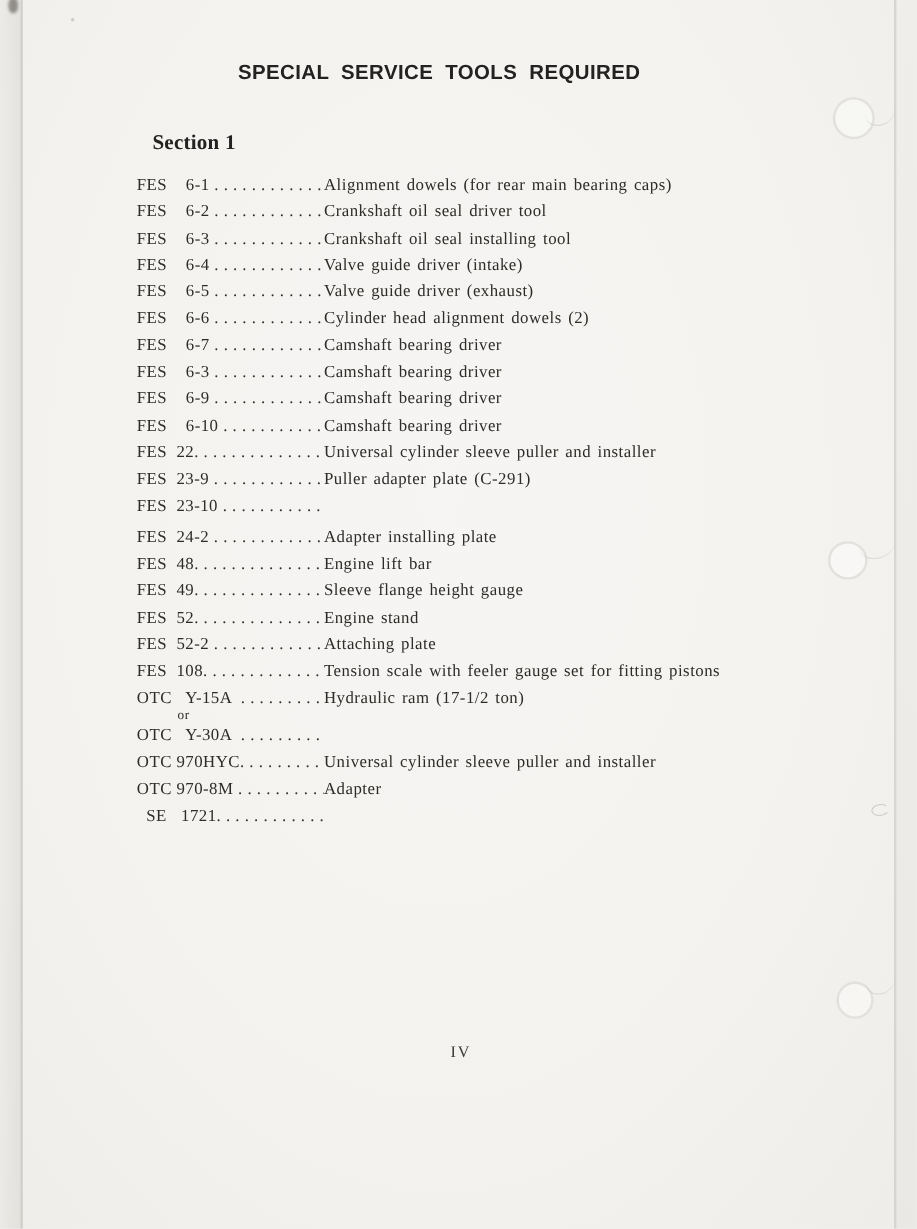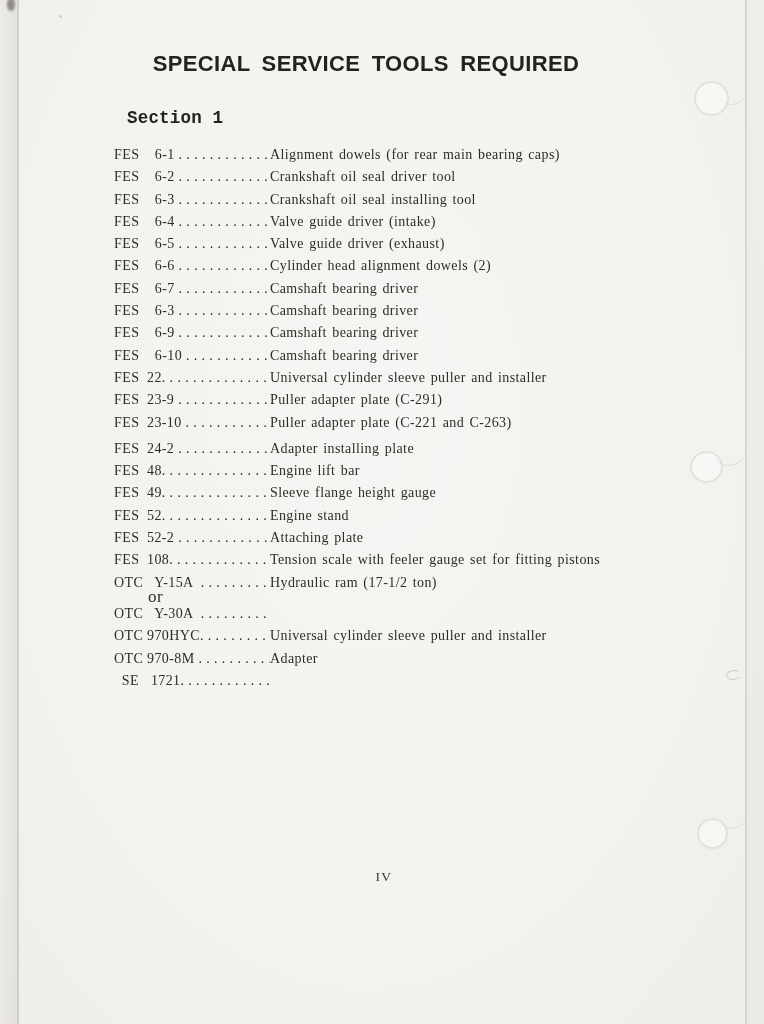--- a/index.html
+++ b/index.html
@@ -36,37 +36,37 @@
   .curl-mid-s  { left:716px; top:450px; width:30px; height:15px; }
   .curl-bot    { left:697px; top:818px; width:27px; height:27px; }
   .curl-bot-s  { left:722px; top:814px; width:24px; height:14px; }
   .ink-smudge  { position:absolute; left:726px; top:670px; width:13px; height:8px;
     border:1.5px solid rgba(170,167,161,.5); border-right-color:transparent;
     border-radius:50%; transform:rotate(-8deg); }
 
   
   #doc-title {
     position:absolute; left:0; top:51px; width:732px; text-align:center;
-    font-family:"Liberation Sans", sans-serif; font-weight:700; font-size:22px;
+    font-family:"Liberation Sans", sans-serif; font-weight:700; font-size:17px;
     letter-spacing:.35px; word-spacing:5px; color:#232220;
   }
   #section-heading {
     position:absolute; left:127px; top:108px;
-    font-family:Liberation Mono, monospace; font-weight:700; font-size:17.5px;
+    font-family:Liberation Serif, serif; font-weight:700; font-size:17.5px;
     letter-spacing:.2px; color:#232220;
   }
   #tool-list { position:absolute; left:114px; top:144px; width:600px; }
   .trow { display:flex; height:22.3px; line-height:22.3px;
     font-size:14px; letter-spacing:.4px; color:#2e2c29; }
   .trow.gap { margin-top:4px; }
   .tcode { display:inline-block; width:33px; flex:none; white-space:pre; }
   .tlead { display:inline-block; width:123px; flex:none; white-space:pre; overflow:hidden; }
   .tdesc { flex:1; white-space:nowrap; word-spacing:1.5px; }
   .or-note { height:15px; line-height:15px; margin-top:-5px; margin-bottom:-1px;
-    padding-left:34px; font-size:17px; letter-spacing:.4px; color:#2e2c29; }
+    padding-left:34px; font-size:11px; letter-spacing:.4px; color:#2e2c29; }
   #page-number {
     position:absolute; left:0; top:869px; width:768px; text-align:center;
     font-size:13.5px; letter-spacing:1.5px; color:#3b3936;
   }
 </style>
 </head>
 <body>
 
 <div id="scan-page">
 
@@ -157,21 +157,20 @@
 
   <div class="trow">
     <span class="tcode">FES</span>
     <span class="tlead"><span class="tnum">23-9 </span><span class="tdots">. . . . . . . . . . . . . . . . . . . .</span></span>
     <span class="tdesc">Puller adapter plate (C-291)</span>
   </div>
 
   <div class="trow">
     <span class="tcode">FES</span>
     <span class="tlead"><span class="tnum">23-10 </span><span class="tdots">. . . . . . . . . . . . . . . . . . . .</span></span>
-    <span class="tdesc">Puller adapter plate (C-221 and C-263)</span>
   </div>
 
   <div class="trow gap">
     <span class="tcode">FES</span>
     <span class="tlead"><span class="tnum">24-2 </span><span class="tdots">. . . . . . . . . . . . . . . . . . . .</span></span>
     <span class="tdesc">Adapter installing plate</span>
   </div>
 
   <div class="trow">
     <span class="tcode">FES</span>

